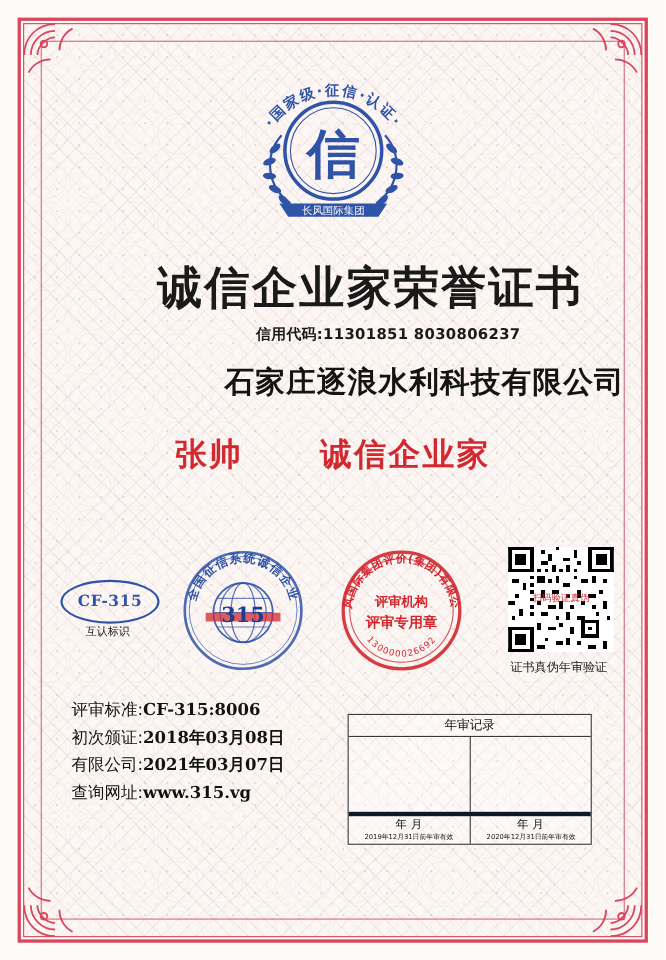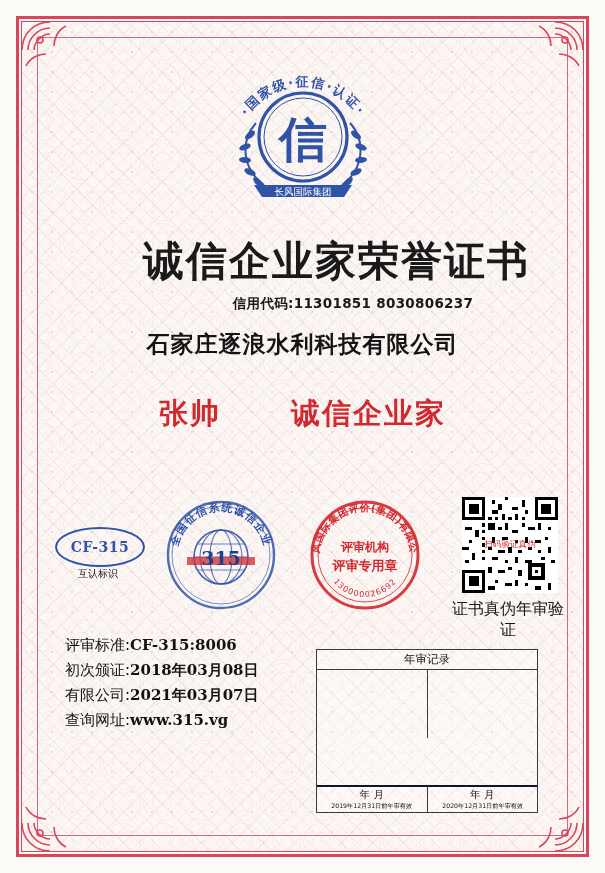--- a/index.html
+++ b/index.html
@@ -115,22 +115,22 @@
     font-weight: bold;
     color: #1a1a1a;
     letter-spacing: 0.3px;
     padding-left: 101px;
     box-sizing: border-box;
   }
   .company {
     position: absolute;
     top: 292px;
     width: 100%;
-    text-align: center;
-    font-size: 23px;
+    text-align: right;
+    font-size: 27px;
     font-weight: bold;
     color: #141414;
     letter-spacing: 1px;
   }
   .honoree-row {
     position: absolute;
     top: 357px;
     width: 100%;
     display: flex;
     justify-content: center;
@@ -198,21 +198,21 @@
     top: 8px;
     width: 96px;
     height: 96px;
   }
   .qr-caption {
     position: absolute;
     right: 0px;
     top: 110px;
     width: 120px;
     text-align: center;
-    font-size: 16px;
+    font-size: 11px;
     color: #1a1a1a;
   }
 
   
   .info-block {
     position: absolute;
     left: 28px;
     top: 596px;
     font-size: 15px;
     color: #121212;
@@ -243,22 +243,21 @@
     display: flex;
     height: 68px;
   }
   .review-cell {
     flex: 1;
     border-right: 1px solid #3a3a3a;
   }
   .review-cell:last-child { border-right: none; }
   .review-foot {
     display: flex;
-    border-top: 2px solid #0f172a;
-    margin-top: 47px;
+    border-top: 4px solid #0f172a;
   }
   .foot-cell {
     flex: 1;
     border-right: 1px solid #3a3a3a;
     text-align: center;
   }
   .foot-cell:last-child { border-right: none; }
   .foot-ym { font-size: 10.5px; padding: 1px 0 0; color:#111; }
   .foot-note { font-size: 6.5px; color: #111; padding-bottom: 1px; transform: scale(0.95); }
 </style>

